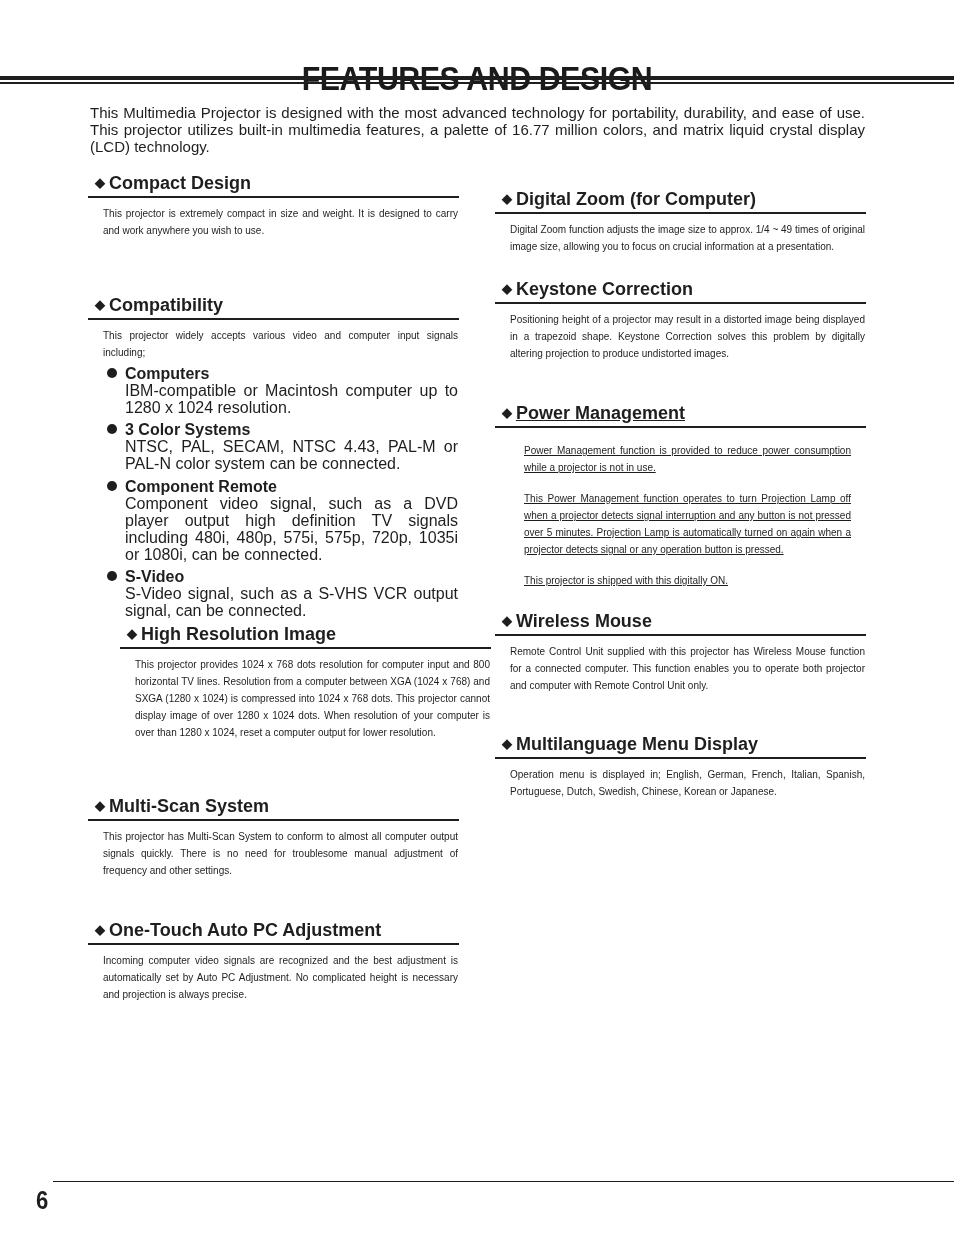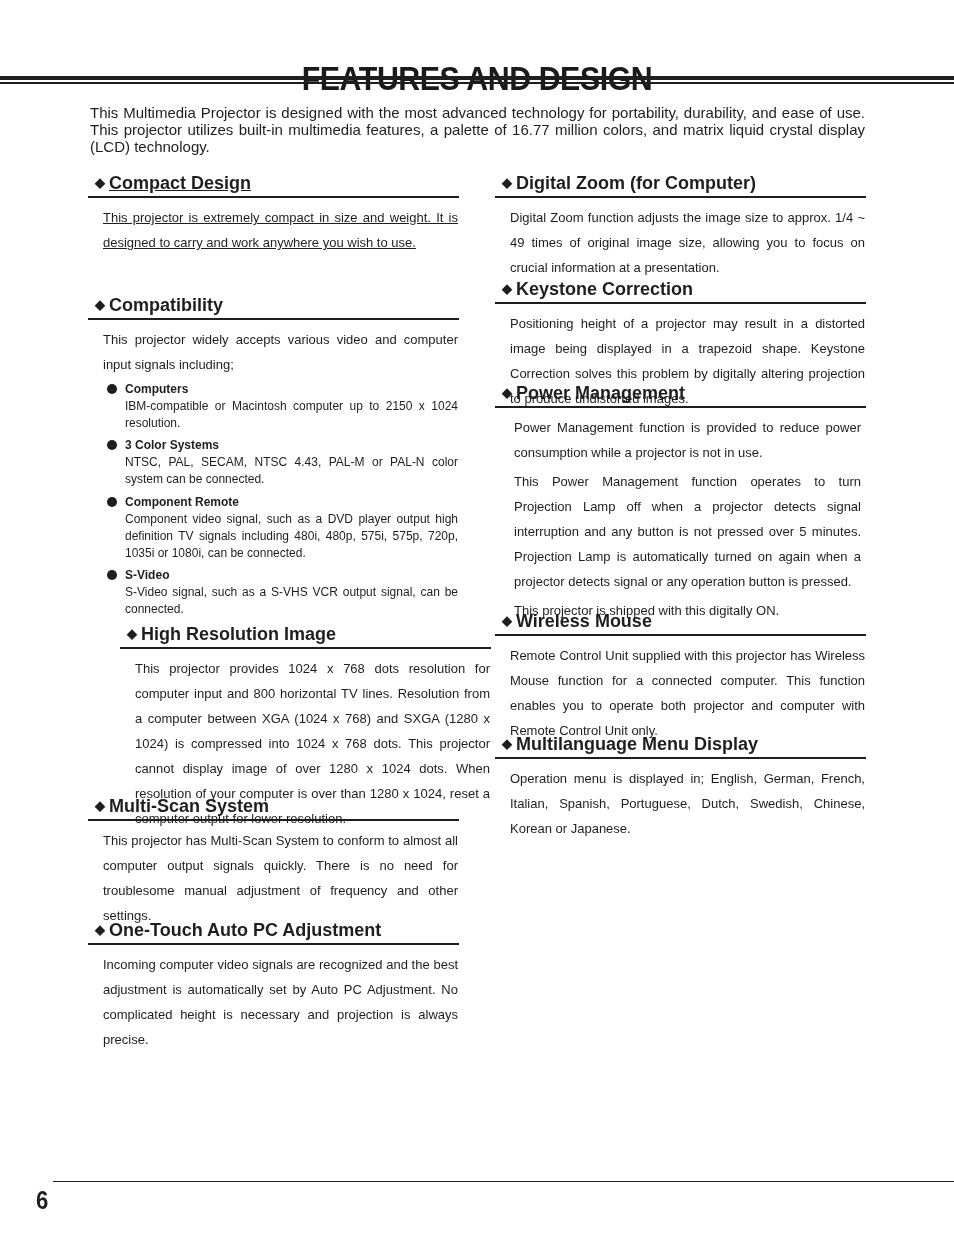--- a/index.html
+++ b/index.html
@@ -25,25 +25,25 @@
     .section { position: absolute; left: 0; width: 371px; }
     .heading {
       font-weight: bold; font-size: 18px; line-height: 22px;
       padding-left: 7px; padding-bottom: 2px;
       border-bottom: 2px solid #1e1e1e;
       white-space: nowrap;
     }
     .heading .diamond { font-size: 13px; display: inline-block; vertical-align: 2px; margin-right: 4px; }
     .body {
       margin-top: 7px; padding-left: 15px; padding-right: 1px;
-      font-size: 13px; line-height: 25px; text-align: justify;
+      font-size: 10px; line-height: 17px; text-align: justify;
     }
-    .body p { margin: 4px; }
+    .body p { margin: 14px; }
     .bullets { margin-top: 4px; padding-left: 37px; padding-right: 1px; }
-    .bullet { position: relative; margin-bottom: 5px; font-size: 12px; line-height: 17.1px; text-align: justify; }
+    .bullet { position: relative; margin-bottom: 5px; font-size: 16px; line-height: 17.1px; text-align: justify; }
     .bullet .dot {
       position: absolute; left: -18px; top: 3px; width: 10px; height: 10px; border-radius: 50%; background: #1e1e1e;
     }
     .bullet .btitle { font-weight: bold; }
     .footer-rule { position: absolute; left: 53px; width: 901px; top: 1181px; height: 1px; background: #1e1e1e; }
     .page-number {
       position: absolute; left: 36px; top: 1185px; font-size: 26px; font-weight: bold;
       transform: scaleX(0.85); transform-origin: left;
     }
   </style>
@@ -51,37 +51,37 @@
 <body>
 
 <h1 class="page-title">FEATURES AND DESIGN</h1>
 <div class="rule-thick"></div>
 <div class="rule-thin"></div>
 
 <div class="intro">This Multimedia Projector is designed with the most advanced technology for portability, durability, and ease of use.  This projector utilizes built-in multimedia features, a palette of 16.77 million colors, and matrix liquid crystal display (LCD) technology.</div>
 
 <div class="col col-left">
 
-  <div class="section" style="top:172px;text-decoration:underline;">
+  <div class="section" style="top:172px;">
     <div class="heading">
       <span class="diamond">◆</span><span>Compact Design</span>
     </div>
     <div class="body">This projector is extremely compact in size and weight. It is designed to carry and work anywhere you wish to use.</div>
   </div>
 
   <div class="section" style="top:278px;margin-top:16px;">
     <div class="heading">
       <span class="diamond">◆</span><span>Compatibility</span>
     </div>
     <div class="body">This projector widely accepts various video and computer input signals including;</div>
     <div class="bullets">
       <div class="bullet">
         <span class="dot"></span>
         <div class="btitle">Computers</div>
-        <div>IBM-compatible or Macintosh computer up to 2150 x 1024 resolution.</div>
+        <div>IBM-compatible or Macintosh computer up to 1280 x 1024 resolution.</div>
       </div>
       <div class="bullet">
         <span class="dot"></span>
         <div class="btitle">3 Color Systems</div>
         <div>NTSC, PAL, SECAM, NTSC 4.43, PAL-M or PAL-N color system can be connected.</div>
       </div>
       <div class="bullet">
         <span class="dot"></span>
         <div class="btitle">Component Remote</div>
         <div>Component video signal, such as a DVD player output high definition TV signals including 480i, 480p, 575i, 575p, 720p, 1035i or 1080i, can be connected.</div>
@@ -111,35 +111,35 @@
   <div class="section" style="top:919px;">
     <div class="heading">
       <span class="diamond">◆</span><span>One-Touch Auto PC Adjustment</span>
     </div>
     <div class="body">Incoming computer video signals are recognized and the best adjustment is automatically set by Auto PC Adjustment.  No complicated height is necessary and projection is always precise.</div>
   </div>
 </div>
 
 <div class="col col-right">
 
-  <div class="section" style="top:172px;">
+  <div class="section" style="top:188px;">
     <div class="heading">
       <span class="diamond">◆</span><span>Digital Zoom (for Computer)</span>
     </div>
     <div class="body">Digital Zoom function adjusts the image size to approx. 1/4 ~ 49 times of original image size, allowing you to focus on crucial information at a presentation.</div>
   </div>
 
   <div class="section" style="top:278px;">
     <div class="heading">
       <span class="diamond">◆</span><span>Keystone Correction</span>
     </div>
     <div class="body">Positioning height of a projector may result in a distorted image being displayed in a trapezoid shape.  Keystone Correction solves this problem by digitally altering projection to produce undistorted images.</div>
   </div>
 
-  <div class="section" style="top:382px;">
+  <div class="section" style="top:402px;text-decoration:underline;">
     <div class="heading">
       <span class="diamond">◆</span><span>Power Management</span>
     </div>
     <div class="body">
       <p>Power Management function is provided to reduce power consumption while a projector is not in use.</p>
       <p>This Power Management function operates to turn Projection Lamp off when a projector detects signal interruption and any button is not pressed over 5 minutes.  Projection Lamp is automatically turned on again when a projector detects signal or any operation button is pressed.</p>
       <p>This projector is shipped with this digitally ON.</p>
     </div>
   </div>
 

